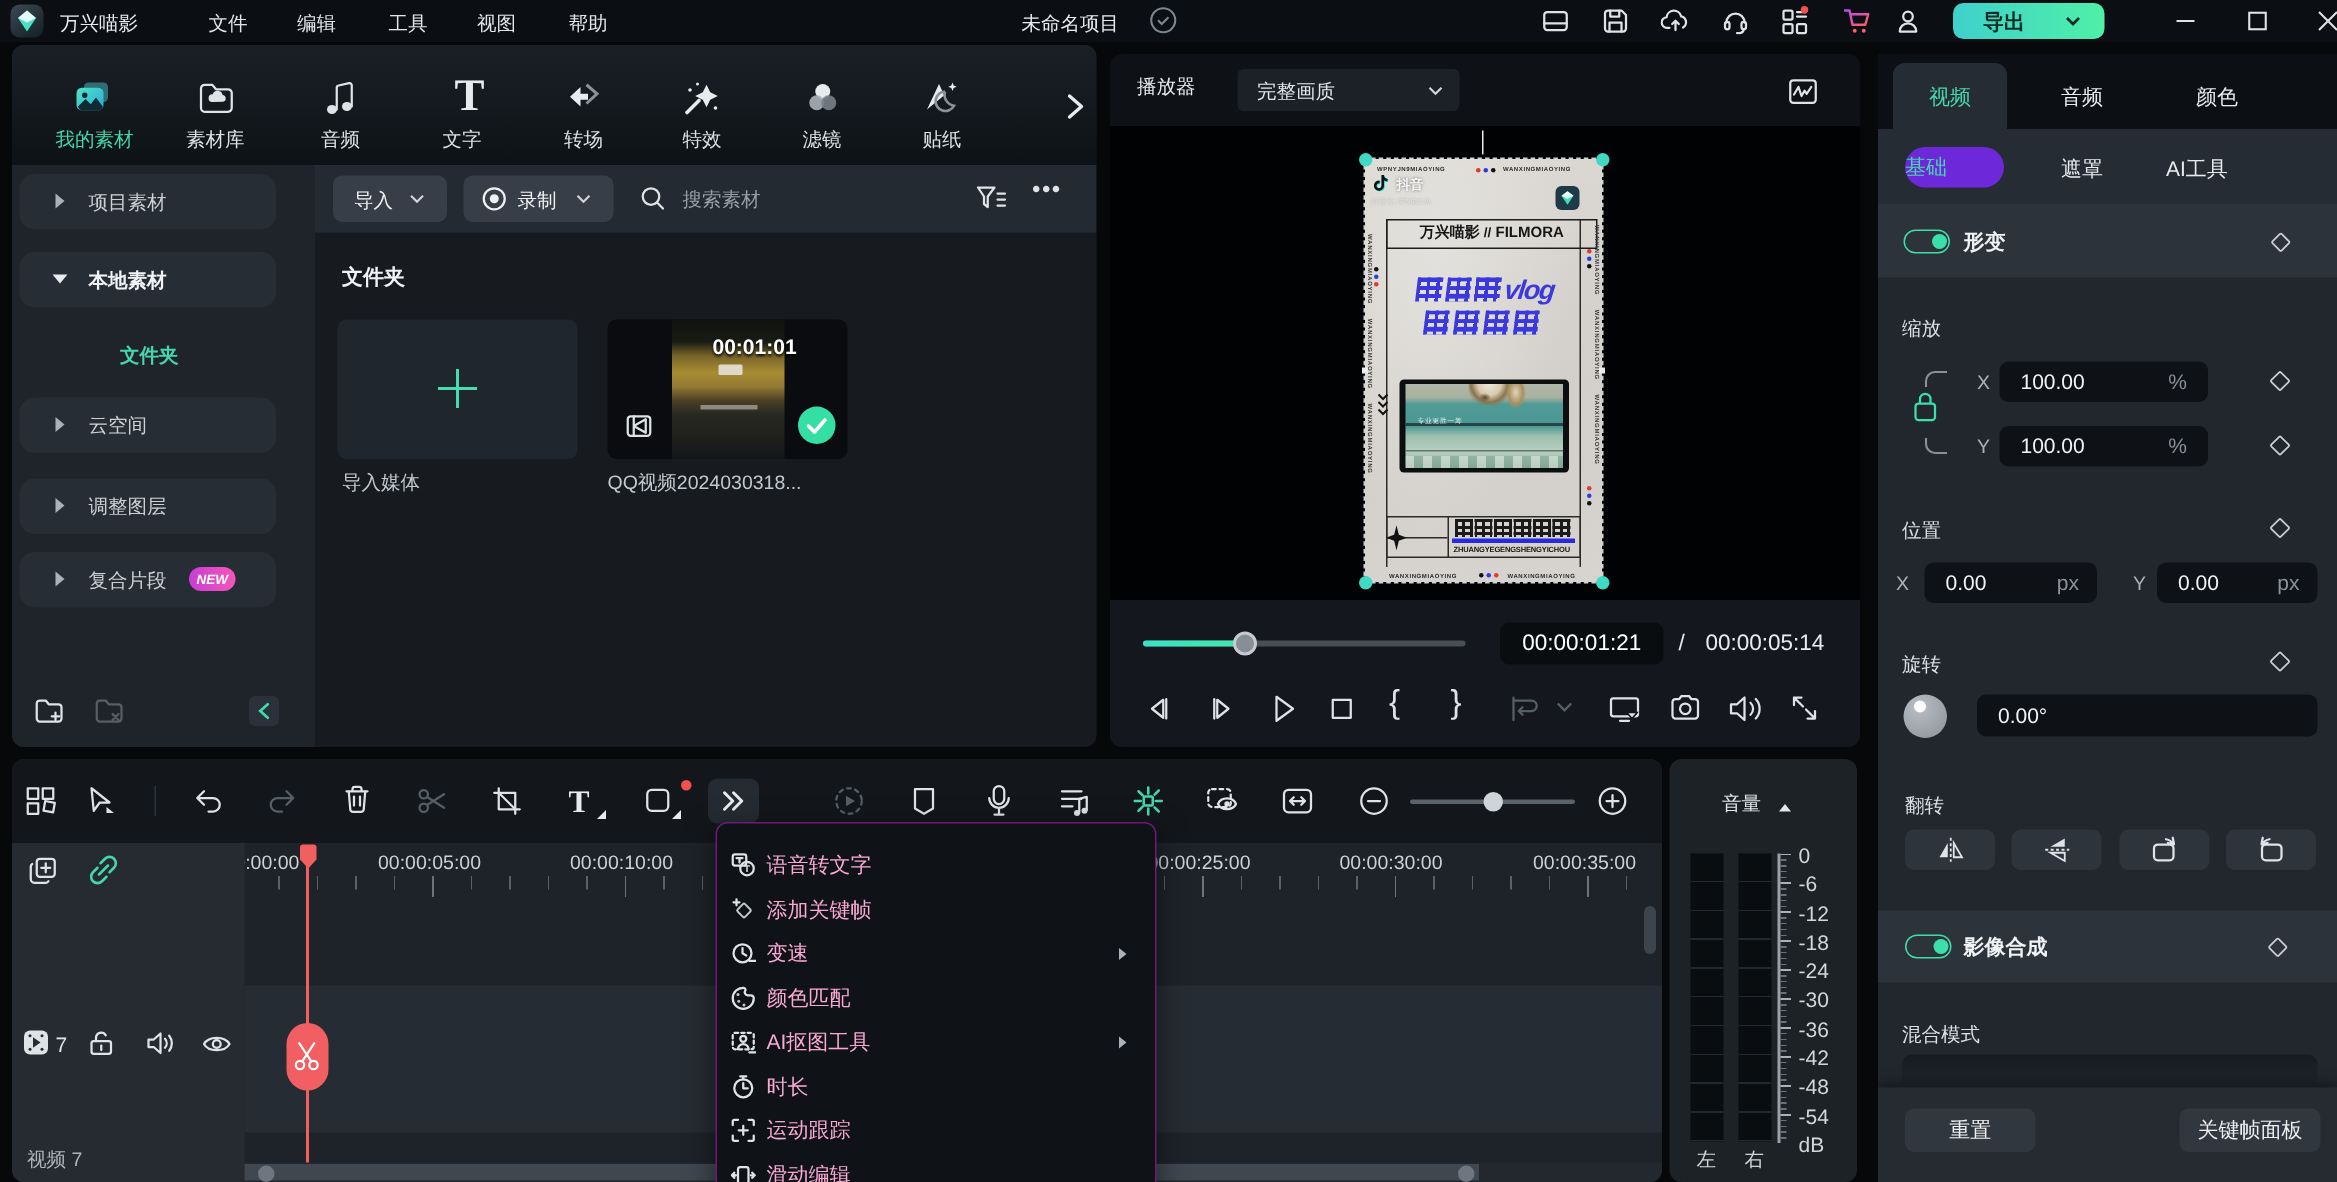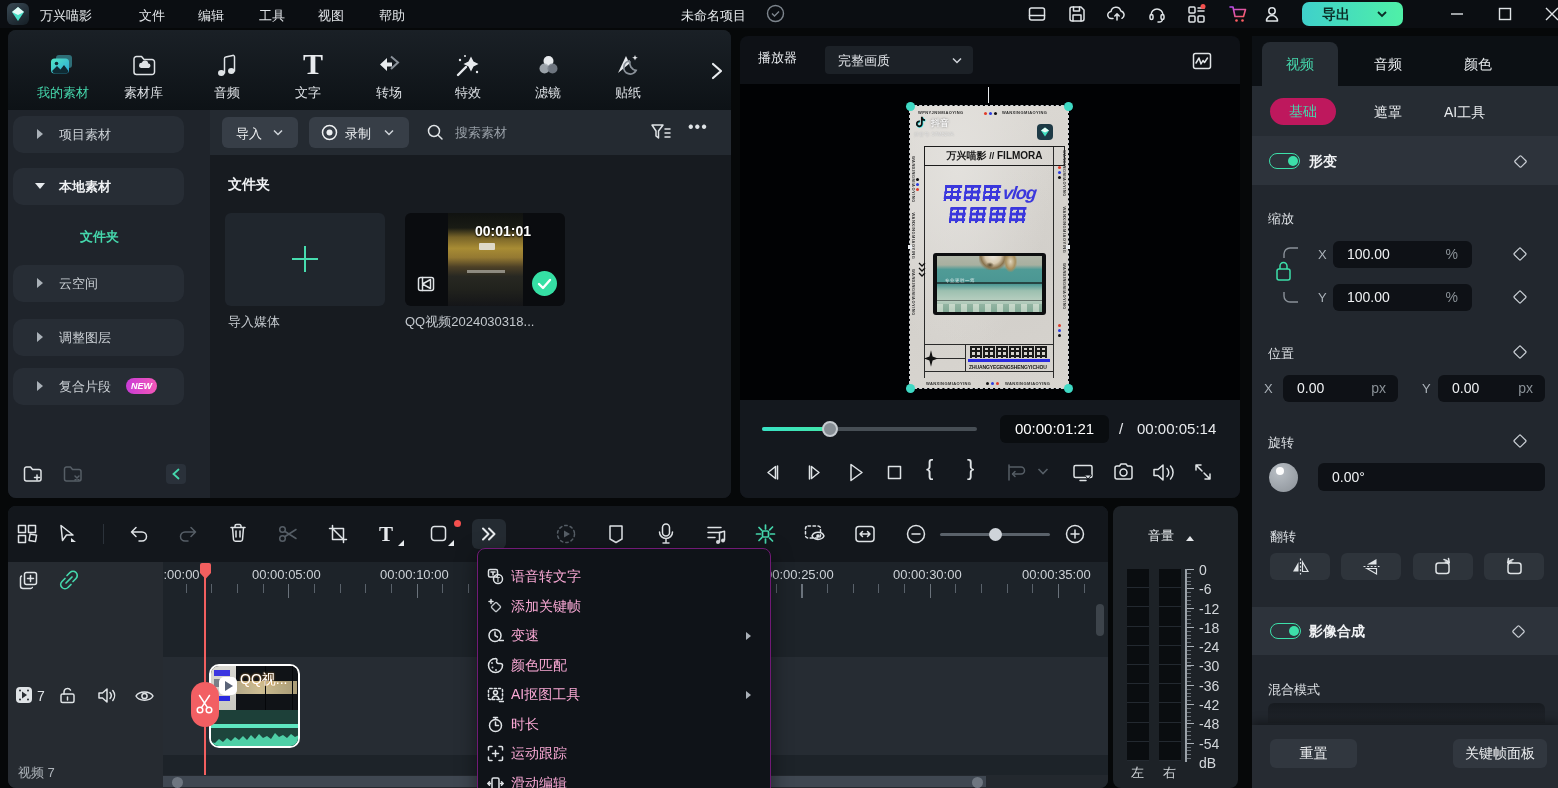--- a/index.html
+++ b/index.html
@@ -395,21 +395,21 @@
   </div>
 </div>
 
 <div class="a" id="rightp" style="left:1252px;top:36px;width:306px;height:752px;background:#0c1014;overflow:hidden">
   <div class="a" style="left:0;top:50px;width:306px;height:702px;background:#22272e"></div>
   <div class="a" style="left:10px;top:6px;width:76px;height:46px;background:#262c33;border-radius:8px 8px 0 0"></div>
   <div class="a" style="left:0;top:50px;width:306px;height:50px;background:#262c33"></div>
   <div class="a" style="left:34px;top:20px;color:#45d7ac;font-size:14px">视频</div>
   <div class="a" style="left:122px;top:20px;color:#e8ebee;font-size:14px">音频</div>
   <div class="a" style="left:212px;top:20px;color:#e8ebee;font-size:14px">颜色</div>
-  <div class="a" style="left:18px;top:62px;width:66px;height:27px;background:#be185d;border-radius:14px;text-align:center;line-height:26px;color:#45d7ac;font-size:14px">基础</div>
+  <div class="a" style="left:18px;top:62px;width:66px;height:27px;background:#6d28d9;border-radius:14px;text-align:left;line-height:26px;color:#45d7ac;font-size:14px">基础</div>
   <div class="a" style="left:122px;top:68px;color:#e8ebee;font-size:14px">遮罩</div>
   <div class="a" style="left:192px;top:68px;color:#e8ebee;font-size:14px">AI工具</div>
   <div class="a" style="left:0;top:100px;width:306px;height:49px;background:#2d333b"></div>
   <div class="a" style="left:17px;top:117px;width:31px;height:16px;border:1.5px solid #3ddfa9;border-radius:9px">
       <span style="position:absolute;right:1.5px;top:1.5px;width:10px;height:10px;border-radius:50%;background:#3ddfa9"></span>
     </div>
   <div class="a" style="left:57px;top:117px;color:#f0f2f4;font-weight:bold;font-size:14px">形变</div>
   <svg class="a" style="left:261px;top:118px" width="15" height="15" viewBox="0 0 15 15">
       <rect x="3.2" y="3.2" width="8.6" height="8.6" rx="1" stroke="#c9ced4" fill="none" stroke-width="1.2" transform="rotate(45 7.5 7.5)"></rect>
     </svg>
@@ -509,41 +509,20 @@
   <div class="a" style="left:152px;top:78px;width:948px;height:14px;background:repeating-linear-gradient(90deg,#6a727b 0,#6a727b 1px,transparent 1px,transparent 128.3px)"></div>
   <div class="a" style="left:141px;top:61px;color:#cdd2d7">00:00:00</div>
   <div class="a" style="left:244px;top:61px;color:#cdd2d7">00:00:05:00</div>
   <div class="a" style="left:372px;top:61px;color:#cdd2d7">00:00:10:00</div>
   <div class="a" style="left:500px;top:61px;color:#cdd2d7">00:00:15:00</div>
   <div class="a" style="left:629px;top:61px;color:#cdd2d7">00:00:20:00</div>
   <div class="a" style="left:757px;top:61px;color:#cdd2d7">00:00:25:00</div>
   <div class="a" style="left:885px;top:61px;color:#cdd2d7">00:00:30:00</div>
   <div class="a" style="left:1014px;top:61px;color:#cdd2d7">00:00:35:00</div>
 
-  <div class="a" style="left:201px;top:158px;width:91px;height:84px;background:#0c0f12;border:2.5px solid #fff;border-radius:10px;overflow:hidden">
-    <div style="position:absolute;left:0;top:0;width:25px;height:44px;background:linear-gradient(180deg,#d9d8d2,#c9c9c2)">
-        <span style="position:absolute;left:3px;top:4px;width:16px;height:6px;background:#3b36e0"></span>
-        <span style="position:absolute;left:3px;top:13px;width:12px;height:8px;background:#7a7f88"></span>
-        <span style="position:absolute;left:3px;top:30px;width:16px;height:5px;background:#2a2ae0"></span>
-      </div>
-    <div style="position:absolute;left:25px;top:0;width:61px;height:44px;background:#101317"></div>
-    <div style="position:absolute;left:25px;top:15px;width:61px;height:13px;background:linear-gradient(90deg,#b3a98a,#cdbd92 40%,#b9ab83 70%,#a99b76)"></div>
-    <div style="position:absolute;left:54px;top:0;width:1px;height:44px;background:#05070a"></div>
-    <div style="position:absolute;left:81px;top:0;width:1px;height:44px;background:#05070a"></div>
-    <div style="position:absolute;left:0;top:44px;width:91px;height:14px;background:#1d4039"></div>
-    <div style="position:absolute;left:0;top:58px;width:91px;height:4px;background:#5ee6c0"></div>
-    <svg style="position:absolute;left:0;top:62px" width="91" height="22" viewBox="0 0 91 22">
-        <rect width="91" height="22" fill="#1d453c"></rect>
-        <path d="M0 22 L0 14 L4 15 L8 11 L12 14 L16 10 L20 13 L24 9 L28 12 L32 8 L36 12 L40 7 L44 11 L48 6 L52 10 L56 8 L60 11 L64 5 L68 9 L72 7 L76 10 L80 6 L84 9 L88 7 L91 9 L91 22 Z" fill="#4ecfa6"></path>
-      </svg>
-    <div style="position:absolute;left:8px;top:11px;width:18px;height:18px;background:#fff;border-radius:5px">
-        <span style="position:absolute;left:6px;top:4px;width:0;height:0;border-left:8px solid #5a6478;border-top:5px solid transparent;border-bottom:5px solid transparent"></span>
-      </div>
-    <div style="position:absolute;left:29px;top:5px;color:#fff;font-size:14px;text-shadow:0 0 2px rgba(240,160,60,.9)">QQ视...</div>
-  </div>
 
   <div class="a" style="left:0;top:56px;width:155px;height:226px;background:#262b31">
     <svg style="position:absolute;left:10px;top:8px" width="21" height="21" viewBox="0 0 21 21">
         <rect x="6.5" y="2.5" width="12" height="12" rx="2" class="ico"></rect>
         <path d="M3.5 6 a2 2 0 0 0-1 1.8 V16 a2.5 2.5 0 0 0 2.5 2.5 h7.5 a2 2 0 0 0 1.8-1" class="ico"></path>
         <path d="M12.5 5.5 v6 M9.5 8.5 h6" class="ico"></path>
       </svg>
     <svg style="position:absolute;left:50px;top:7px" width="22" height="22" viewBox="0 0 22 22">
         <path d="M9 6.5 L12 3.5 a4.2 4.2 0 0 1 6 6 L15 12.5 M13 15.5 L10 18.5 a4.2 4.2 0 0 1-6-6 L7 9.5" stroke="#45d7ac" fill="none" stroke-width="1.7" stroke-linecap="round"></path>
         <path d="M8 14 L14 8" stroke="#45d7ac" stroke-width="1.7" stroke-linecap="round"></path>

